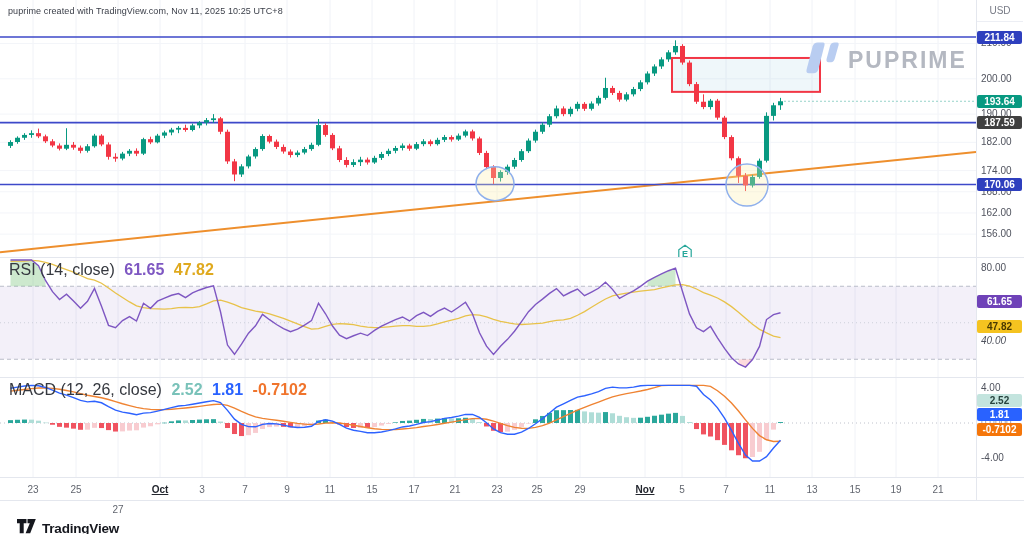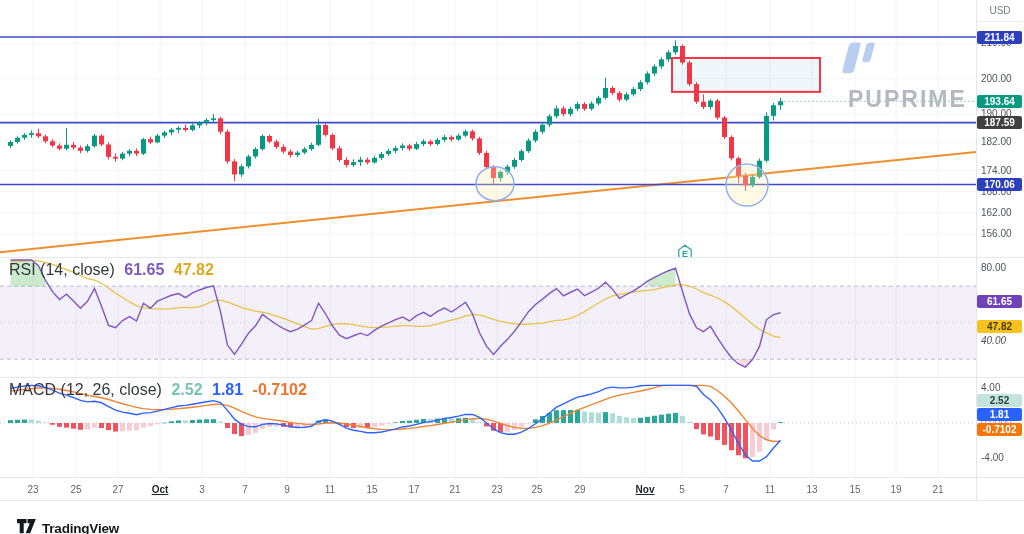--- a/index.html
+++ b/index.html
@@ -12,21 +12,21 @@
   .ind-row{position:absolute;left:9px;font-size:16px;color:#35383f;z-index:6;white-space:nowrap;}
   .ind-row .v{font-weight:bold;margin-left:5px;}
   .axis-label{position:absolute;left:981px;font-size:10px;color:#50535e;z-index:4;}
   .axis-label.muted{color:#9b9ea9;}
   .axis-badge{position:absolute;left:977px;width:45px;height:13px;line-height:13px;border-radius:2px;
               font-size:10px;font-weight:bold;text-align:center;z-index:7;}
   .axis-currency{position:absolute;left:977px;top:0;width:46px;height:21px;line-height:21px;text-align:center;
                  font-size:10px;color:#787b86;border-bottom:1px solid #eceef4;z-index:6;}
   .time-label{position:absolute;top:484px;transform:translateX(-50%);font-size:10px;color:#62666f;z-index:4;}
   .time-label.major{font-weight:bold;color:#23262e;text-decoration:underline;}
-  .watermark{position:absolute;left:840px;top:34px;display:flex;align-items:flex-start;z-index:3;flex-direction:column;}
+  .watermark{position:absolute;left:804px;top:34px;display:flex;align-items:center;z-index:3;}
   .watermark .wm-text{font-size:23px;font-weight:bold;color:#b4b8c1;letter-spacing:2px;margin-left:8px;}
   .footer{position:absolute;left:17px;top:507px;display:flex;align-items:center;z-index:6;margin-top:12px;}
   .footer .tv-text{font-size:13.5px;font-weight:bold;color:#15171e;margin-left:6px;letter-spacing:-.2px;}
 </style>
 </head>
 <body>
 
 <div class="root">
   <svg id="price-svg" class="pane" style="top:0;height:258px" viewBox="0 0 976 258">
       <line x1="33" y1="0" x2="33" y2="258" stroke="#f0f2f7" stroke-width="1"></line>
@@ -469,20 +469,21 @@
       <polyline points="10.5,13.102891050988656 17.5,12.297025462570012 24.5,11.4389611479736 31.5,10.5998526587649 38.5,10.020658687105273 45.5,9.909902994618427 52.5,10.346060133368258 59.5,11.30677192571461 66.5,12.469134741626478 73.5,13.882780866878345 80.5,15.576384298844289 87.5,17.242258947020623 94.5,18.44788791679879 101.5,19.711363232374794 108.5,21.491103960153147 115.5,23.624514995980693 122.5,25.72104025606694 129.5,27.61680264534545 136.5,29.43865249429145 143.5,30.58177380167283 150.5,31.398059980161456 157.5,31.732460568836 164.5,31.651893154531123 171.5,31.234197436078404 178.5,30.58866700639532 185.5,29.950780992183372 192.5,29.203944121194798 199.5,28.35229088165464 206.5,27.419808541888994 213.5,26.455814595765943 220.5,26.09535422096324 227.5,27.347810009152198 234.5,30.10231172710798 241.5,33.36674342670668 248.5,36.41529380991635 255.5,38.895127806503254 262.5,40.38589441608329 269.5,41.4124626031828 276.5,42.31184424421142 283.5,43.27196908260221 290.5,44.3633749213554 297.5,45.38358204987947 304.5,46.165206862007096 311.5,46.58614172644253 318.5,45.97355549862992 325.5,45.13395531611158 332.5,44.72625943293851 339.5,45.07195255990787 346.5,46.06701111892048 353.5,47.30280389066398 360.5,48.521732550407954 367.5,49.7698470277602 374.5,50.77847345915329 381.5,51.417387995344136 388.5,51.65081377140198 395.5,51.491011021745194 402.5,50.980602249635574 409.5,50.38920690962711 416.5,49.584288104634915 423.5,48.565602670673265 430.5,47.569887810714654 437.5,46.467388818150155 444.5,45.24072903138447 451.5,44.09772332475302 458.5,42.91556384026328 465.5,41.60806376407436 472.5,40.5774771357965 479.5,40.35692404253889 486.5,41.224633101379204 493.5,43.17032540893113 500.5,45.456528588079856 507.5,47.625868605930776 514.5,49.33701361894208 521.5,50.312382050189065 528.5,50.34453813738117 535.5,49.42263719264647 542.5,47.66179699037643 549.5,45.12632255868106 556.5,41.93082573673693 563.5,38.71950998339578 570.5,35.471534506315116 577.5,32.19712137097384 584.5,29.302409716476404 591.5,26.623809436495183 598.5,24.03960146419498 605.5,21.30691501100815 612.5,18.87385999068389 619.5,17.080941835348746 626.5,15.637468269436681 633.5,14.346210511702104 640.5,13.022672560611424 647.5,11.472164004715136 654.5,9.657889332486906 661.5,7.574747984788596 668.5,7.375000000000002 675.5,7.375000000000002 682.5,7.375000000000002 689.5,7.375000000000002 696.5,7.375000000000002 703.5,7.375000000000002 710.5,8.432498619618098 717.5,12.71744095786709 724.5,18.18728418731376 731.5,25.011780560041984 738.5,33.071158795493034 745.5,41.886162453252666 752.5,50.38473475956649 759.5,57.58502667966405 766.5,61.792512110755574 773.5,63.4465241253172 780.5,63.2121737694949" fill="none" stroke="#ef8332" stroke-width="1.4"></polyline>
       <polyline points="10.5,10.245102503590928 17.5,9.073563108895435 24.5,8.00670388958796 31.5,7.375000000000002 38.5,7.703882800466779 45.5,9.466880224671073 52.5,12.090688688367592 59.5,15.149619095100029 66.5,17.11858600527396 73.5,19.537365367885826 80.5,22.35079802670807 87.5,23.905757539725982 94.5,23.2704037959115 101.5,24.765264494678796 108.5,28.610066871266575 115.5,32.15815913929088 122.5,34.107141296411925 129.5,35.199852202459496 136.5,36.726051890075446 143.5,35.15425903119837 150.5,34.663204694115954 157.5,33.070062923534174 164.5,31.329623497311623 171.5,29.563414562267525 178.5,28.00654528766298 185.5,27.399236935335587 192.5,26.216596637240528 199.5,24.945677923494003 206.5,23.689879182826417 213.5,22.599838811273756 220.5,24.653512721752442 227.5,32.35763316190802 234.5,41.120318598931114 241.5,46.42447022510147 248.5,48.60949534275502 255.5,48.81446379285087 262.5,46.34896085440342 269.5,45.51873535158087 276.5,45.90937080832589 283.5,47.11246843616539 290.5,48.728998276368145 297.5,49.46441056397575 304.5,49.291706110517595 311.5,48.269881184184236 318.5,43.523210587379495 325.5,41.77555458603823 332.5,43.09547590024625 339.5,46.45472506778532 346.5,50.0472453549709 353.5,52.24597497763796 360.5,53.397447189383875 367.5,54.76230493716919 374.5,54.812979184725634 381.5,53.973046140107535 388.5,52.584516875633334 395.5,50.85180002311805 402.5,48.93896716119709 409.5,48.02362554959327 416.5,46.36461288466613 423.5,44.490860934826664 430.5,43.58702837088021 437.5,42.05739284789214 444.5,40.33408988432175 451.5,39.525700498227216 458.5,38.1869259023043 465.5,36.378063459318675 472.5,36.45513062268506 479.5,39.47471166950848 486.5,44.69546933674046 493.5,50.95309463913882 500.5,54.60134130467477 507.5,56.30322867733444 514.5,56.181593670987304 521.5,54.213855775177 528.5,50.47316248614958 535.5,45.73503341370767 542.5,40.61843618129629 549.5,34.98442483189958 556.5,29.14883844896039 563.5,25.874246970031187 570.5,22.479632597992456 577.5,19.09946882960874 584.5,17.72356309848668 591.5,15.909408316570293 598.5,13.702769574994171 605.5,10.376169198260854 612.5,9.141639909386825 619.5,9.90926921400817 626.5,9.86357400578843 633.5,9.181179480763824 640.5,7.72852075624872 647.5,7.375000000000002 654.5,7.375000000000002 661.5,7.375000000000002 668.5,7.375000000000002 675.5,7.375000000000002 682.5,7.375000000000002 689.5,7.375000000000002 696.5,8.271545532147506 703.5,16.461249800359035 710.5,21.946502434423678 717.5,29.857210310863067 724.5,40.066657105100454 731.5,52.309766050954885 738.5,65.3086717372972 745.5,77.14617708429124 752.5,83.0625 759.5,83.0625 766.5,78.62245383512168 773.5,70.06257218356367 780.5,62.27477234620572" fill="none" stroke="#2d62ff" stroke-width="1.4"></polyline>
     </svg>
 
   <div class="sep" style="top:257px"></div>
   <div class="sep" style="top:377px"></div>
   <div class="sep" style="top:477px"></div>
   <div class="sep" style="top:500px"></div>
   <div class="vsep" style="left:976px;height:500px"></div>
 
+  <div class="credit">puprime created with TradingView.com, Nov 11, 2025 10:25 UTC+8</div>
 
   <div class="watermark">
     <span>
       <svg width="36" height="48" viewBox="0 0 52 50">
         <path d="M7 47 Q2.5 47 3.8 41.5 L12.5 8 Q14 2.5 20 2.5 L27.5 2.5 Q30.5 2.5 29.5 7 L20.5 42 Q19 47 14 47 Z" fill="#b9cdf1"></path>
         <path d="M35.5 31 Q31.5 31 32.6 26.5 L37.8 7 Q39.2 2.5 44.2 2.5 L48 2.5 Q50.8 2.5 49.9 6.5 L44.3 26.5 Q43 31 39.3 31 Z" fill="#b9cdf1"></path>
       </svg>
     </span>
     <span class="wm-text">PUPRIME</span>
   </div>
@@ -522,21 +523,21 @@
       <div class="axis-badge" style="top: 178px; background: rgb(46, 63, 190); color: rgb(255, 255, 255);">170.06</div>
       <div class="axis-badge" style="top: 294.989px; background: rgb(111, 66, 184); color: rgb(255, 255, 255);">61.65</div>
       <div class="axis-badge" style="top: 320.228px; background: rgb(245, 195, 32); color: rgb(74, 58, 0);">47.82</div>
       <div class="axis-badge" style="top: 394.45px; background: rgb(195, 228, 222); color: rgb(39, 66, 61);">2.52</div>
       <div class="axis-badge" style="top: 408.45px; background: rgb(41, 98, 255); color: rgb(255, 255, 255);">1.81</div>
       <div class="axis-badge" style="top: 422.714px; background: rgb(245, 118, 10); color: rgb(255, 255, 255);">-0.7102</div>
     </div>
   <div id="time-axis">
       <div class="time-label" style="left: 33px;">23</div>
       <div class="time-label" style="left: 76px;">25</div>
-      <div class="time-label" style="left: 118px;">27</div>
+      <div class="time-label" style="left: 118px; margin-top: 20px;">27</div>
       <div class="time-label major" style="left: 160px;">Oct</div>
       <div class="time-label" style="left: 202px;">3</div>
       <div class="time-label" style="left: 245px;">7</div>
       <div class="time-label" style="left: 287px;">9</div>
       <div class="time-label" style="left: 330px;">11</div>
       <div class="time-label" style="left: 372px;">15</div>
       <div class="time-label" style="left: 414px;">17</div>
       <div class="time-label" style="left: 455px;">21</div>
       <div class="time-label" style="left: 497px;">23</div>
       <div class="time-label" style="left: 537px;">25</div>

